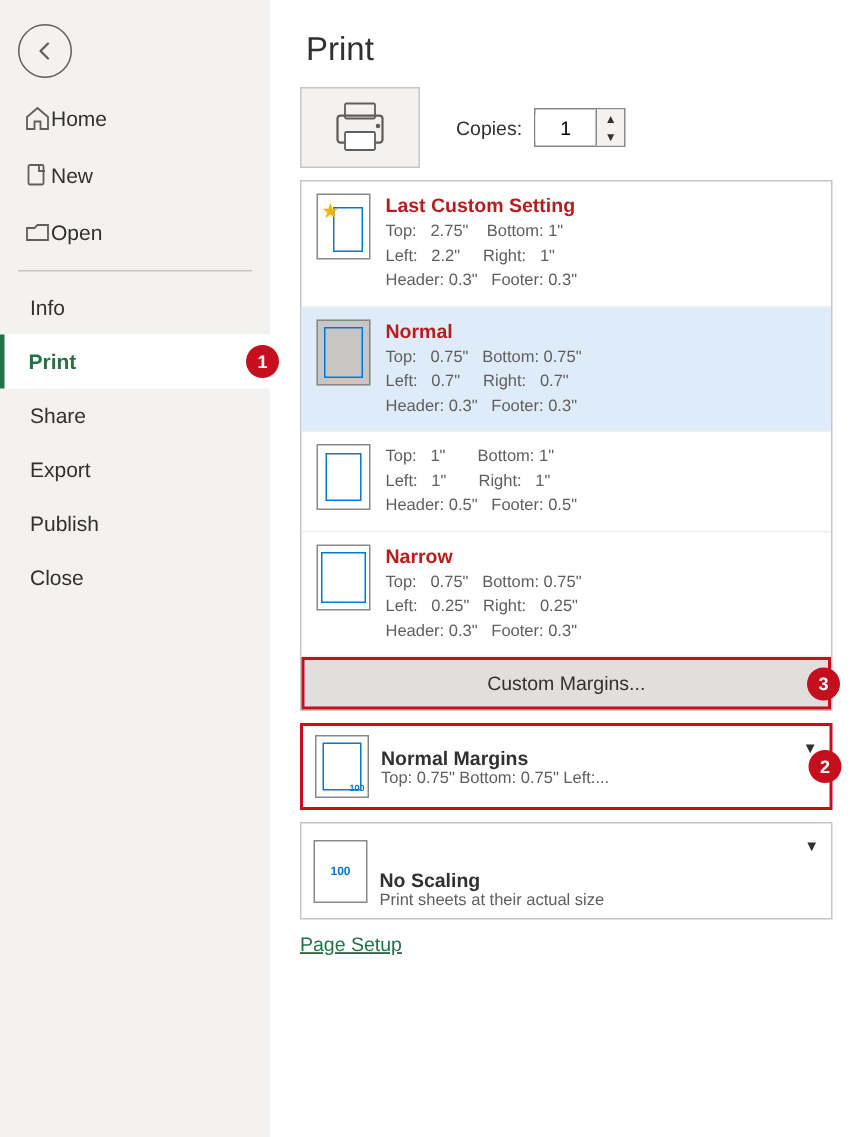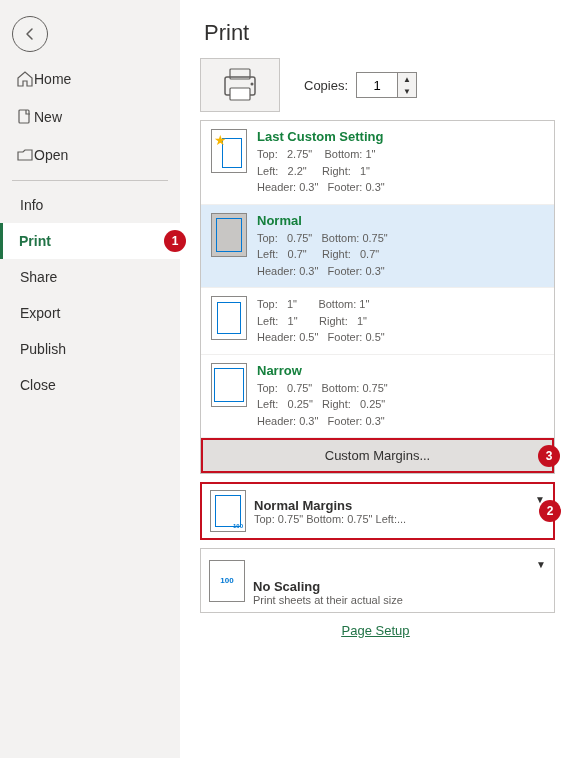--- a/index.html
+++ b/index.html
@@ -188,21 +188,21 @@
 
     .margin-thumb-star {
       font-size: 14px;
       color: #f7b500;
       position: absolute;
       top: 2px;
       left: 2px;
     }
 
     .margin-info { flex: 1; }
-    .margin-name { font-size: 13px; font-weight: 600; color: #15803d; margin-bottom: 2px; }
+    .margin-name { font-size: 13px; font-weight: 600; color: #b91c1c; margin-bottom: 2px; }
     .margin-detail { font-size: 11px; color: #605e5c; line-height: 1.5; }
 
     
     .custom-margins-btn {
       display: flex;
       align-items: center;
       justify-content: center;
       background: #e1dfdd;
       border: 2px solid #c50f1f;
       padding: 8px;
@@ -288,21 +288,21 @@
       color: #0078d4;
       font-weight: bold;
     }
 
     .scaling-text { flex: 1; margin-top: 24px; }
     .scaling-name { font-size: 13px; font-weight: 600; color: #323130; }
     .scaling-detail { font-size: 11px; color: #605e5c; }
 
     
     .page-setup-row {
-      text-align: center;
+      text-align: left;
       padding-right: 4px;
       padding-bottom: 4px;
       text-decoration: underline;
     }
     .page-setup-link {
       font-size: 13px;
       color: #217346;
       text-decoration: underline;
       cursor: pointer;
     }

